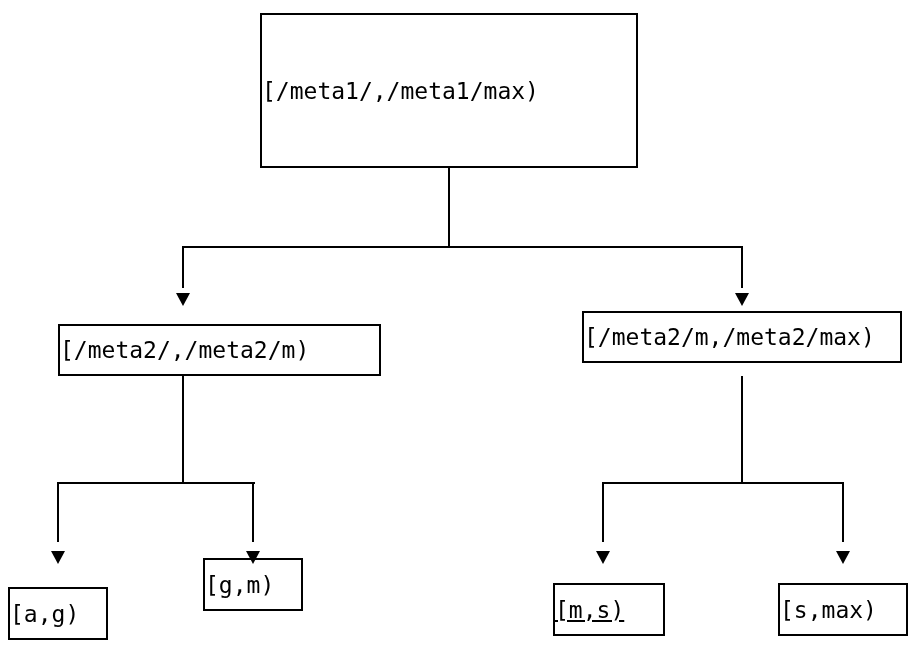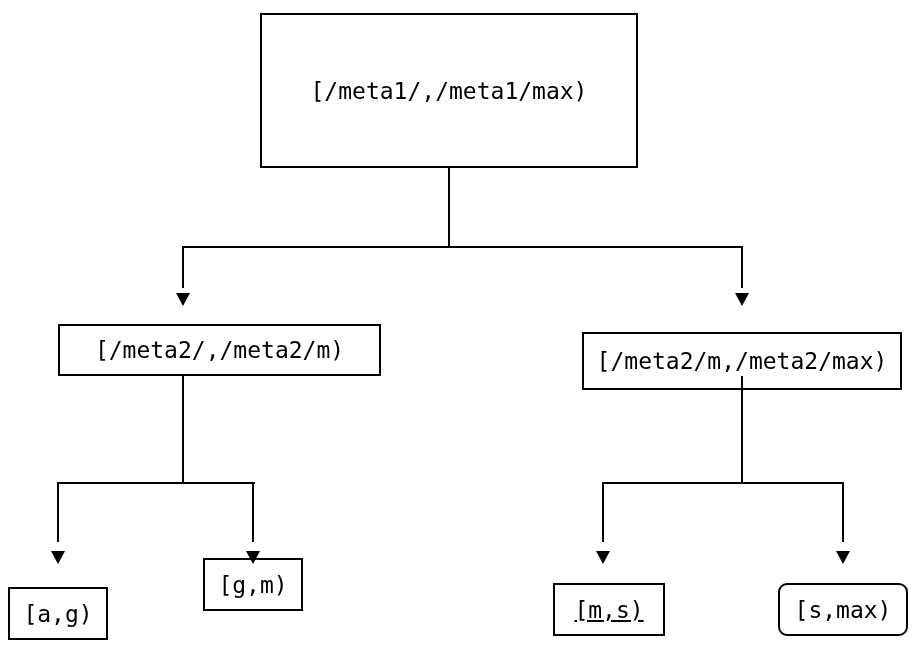--- a/index.html
+++ b/index.html
@@ -16,32 +16,31 @@
     color: #000000;
     overflow: hidden;
   }
   .node {
     position: absolute;
     box-sizing: border-box;
     border: 2px solid #000000;
     background: #ffffff;
     display: flex;
     align-items: center;
-    justify-content: center;
     font-size: 23px;
     letter-spacing: 0;
     white-space: nowrap;
   }
   .node-root  { left: 260px; top: 13px;  width: 378px; height: 155px; }
   .node-left  { left: 22px;  top: 324px; width: 323px; height: 52px; margin-left: 36px; }
-  .node-right { left: 582px; top: 332px; width: 320px; height: 58px; }
+  .node-right { left: 582px; top: 311px; width: 320px; height: 52px; }
   .node-ll    { left: 8px;   top: 587px; width: 100px; height: 53px; }
   .node-lr    { left: 203px; top: 558px; width: 100px; height: 53px; }
   .node-rl    { left: 553px; top: 583px; width: 112px; height: 53px; text-decoration: underline; }
-  .node-rr    { left: 778px; top: 583px; width: 130px; height: 53px; border-radius: 9px; }
+  .node-rr    { left: 778px; top: 583px; width: 130px; height: 53px; }
 
   .line {
     position: absolute;
     background: #000000;
   }
   .arrow {
     position: absolute;
     width: 0;
     height: 0;
     border-left: 7px solid transparent;

